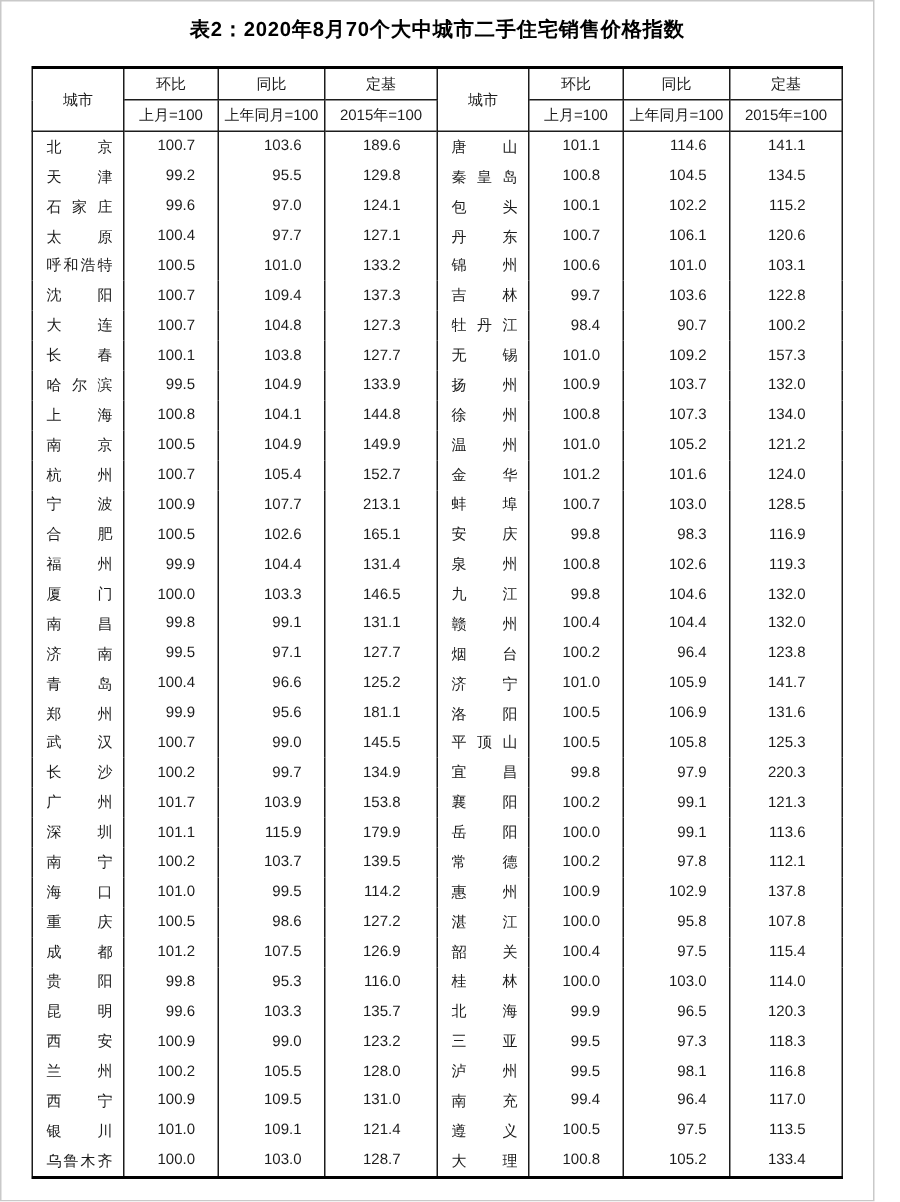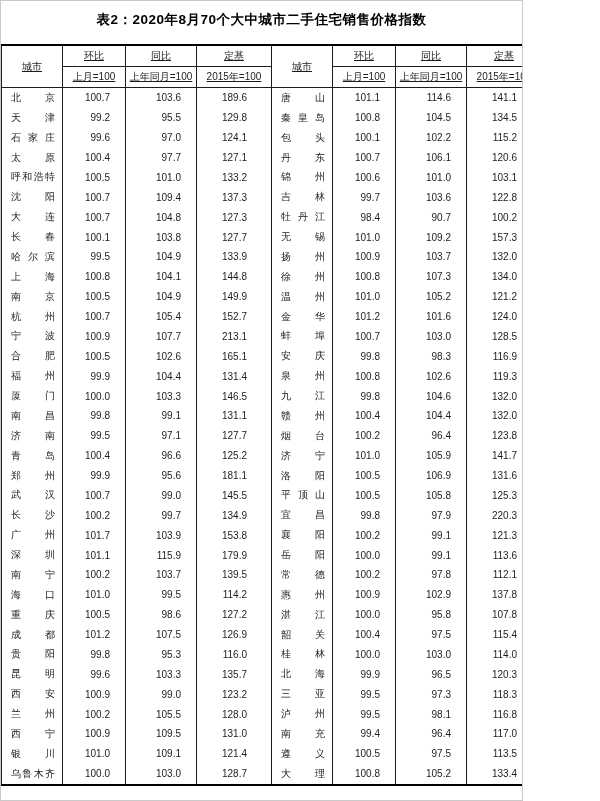--- a/index.html
+++ b/index.html
@@ -1,33 +1,33 @@
 <!DOCTYPE html>
 <html><head>
 <meta charset="utf-8">
 <style>
   html,body{margin:0;padding:0;background:#ffffff;}
   body{width:600px;height:801px;font-family:"Liberation Sans","DejaVu Sans",sans-serif;}
   .page{
-    box-sizing:border-box;width:523px;height:801px;background:#fff;
+    box-sizing:border-box;width:583px;height:801px;background:#fff;
     border:1px solid #c9c9c9;overflow:hidden;
   }
   .title{
     margin:10px 0 15px 0;text-align:center;font-size:13.5px;font-weight:bold;
     color:#000;letter-spacing:0.5px;
   }
   table.idx{
     border-collapse:collapse;table-layout:fixed;width:540px;margin:0 auto;
     border-top:2px solid #000;border-bottom:2px solid #000;
     font-size:10px;color:#1c1c1c;
   }
   col.c-city{width:61px;} col.c-mom{width:63px;} col.c-yoy{width:71px;} col.c-fix{width:75px;}
   thead th{
     font-weight:normal;border:1px solid #1c1c1c;border-top:none;
-    height:20px;text-align:center;padding:0;font-size:10px;text-decoration:underline;
+    height:20px;text-align:center;padding:0;font-size:10px;
   }
   thead tr:first-child th{border-top:none;}
   thead th.city-h{vertical-align:middle;}
   table.idx thead th:first-child, tbody td:first-child{border-left:1px solid #1c1c1c;}
   tbody td{
     border-left:1px solid #1c1c1c;border-right:1px solid #1c1c1c;
     border-top:none;border-bottom:none;
     height:19.88px;padding:0;vertical-align:middle;
   }
   td.city{padding:0 7px 0 9px;}

